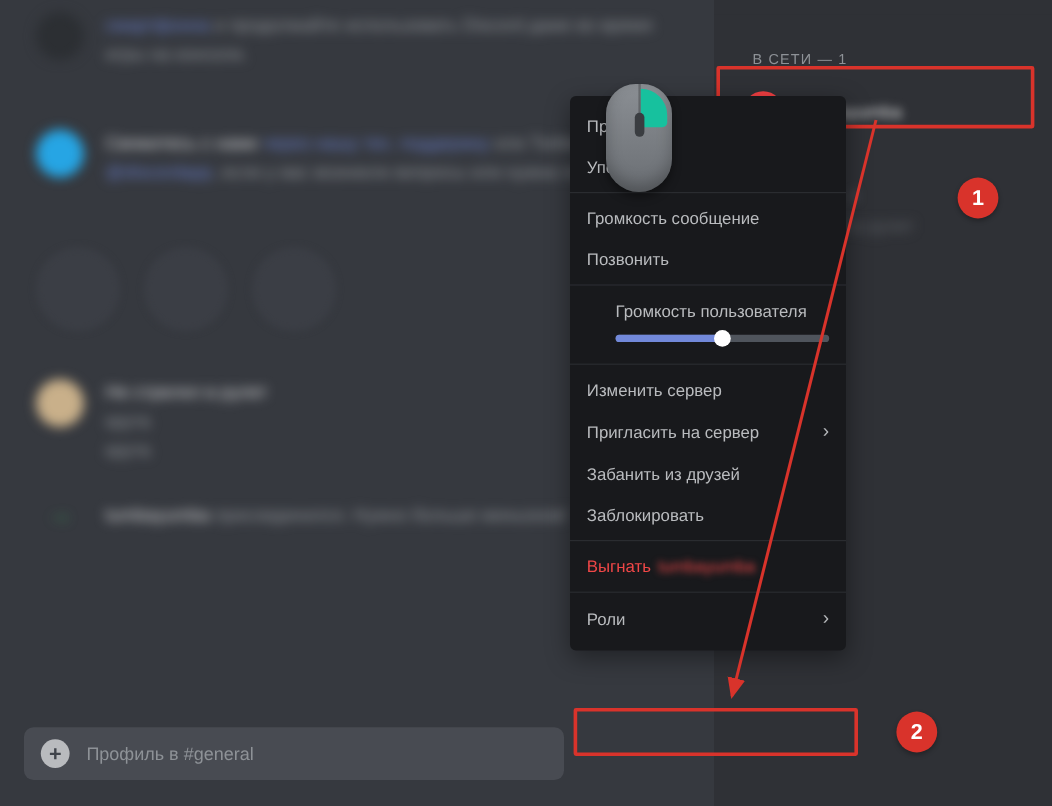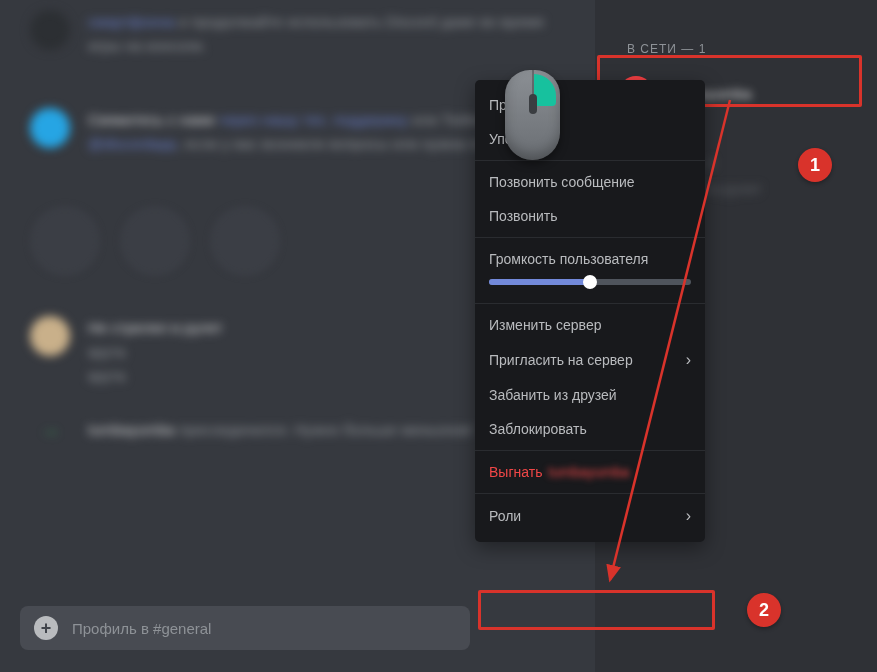--- a/index.html
+++ b/index.html
@@ -30,21 +30,21 @@
   .member .av svg { width:20px; height:20px; }
   .member .nm { color:#dcddde; font-size:15px; filter: blur(4px); font-weight:500; }
   .offline-hdr { filter: blur(4px); font-size:12px; color:#72767d; padding-left:32px; margin-top:40px; }
   .off-line { filter: blur(5px); color:#5d6065; font-size:15px; padding:10px 32px; }
 
   
   .ctx { position: absolute; left: 475px; top: 80px; width: 230px; background: #18191c; border-radius: 5px; box-shadow: 0 6px 20px rgba(0,0,0,.4); padding: 8px 0; font-size: 14px; color: #b9bbbe; z-index: 10; }
   .ctx .item { padding: 9px 14px; display:flex; align-items:center; justify-content:space-between; cursor: default; }
   .ctx .item .lab {}
   .ctx .sep { height: 1px; background: #2a2c30; margin: 4px 0; }
-  .ctx .vol { padding: 9px 14px 14px 14px; }
+  .ctx .vol { padding: 9px 14px 14px 14px; margin-left: 24px; }
   .ctx .vol .lab { display:block; margin-bottom:12px; }
   .slider { position: relative; height: 6px; background: #4f545c; border-radius: 3px; }
   .slider .fill { position:absolute; left:0; top:0; height:100%; width:50%; background:#7289da; border-radius:3px; }
   .slider .knob { position:absolute; left:50%; top:50%; width:14px; height:14px; border-radius:50%; background:#fff; transform:translate(-50%,-50%); }
   .checkbox { width:18px; height:18px; border:2px solid #72767d; border-radius:3px; }
   .chev { color:#b9bbbe; font-size:16px; }
   .item.red .lab { color:#f04747;text-align:right; }
   .item.red .blurtail { color:#f04747; filter: blur(3px); margin-left:2px; }
 
   
@@ -125,21 +125,21 @@
 
 <div class="ctx">
   <div class="item">
       <span class="lab">Профиль</span>
     </div>
   <div class="item">
       <span class="lab">Упомянуть</span>
     </div>
   <div class="sep"></div>
   <div class="item">
-      <span class="lab">Позвонить сообщение</span>
+      <span class="lab">Громкость сообщение</span>
     </div>
   <div class="item">
       <span class="lab">Позвонить</span>
     </div>
   <div class="sep"></div>
   <div class="vol">
     <span class="lab">Громкость пользователя</span>
     <div class="slider">
       <div class="fill"></div>
       <div class="knob"></div>

